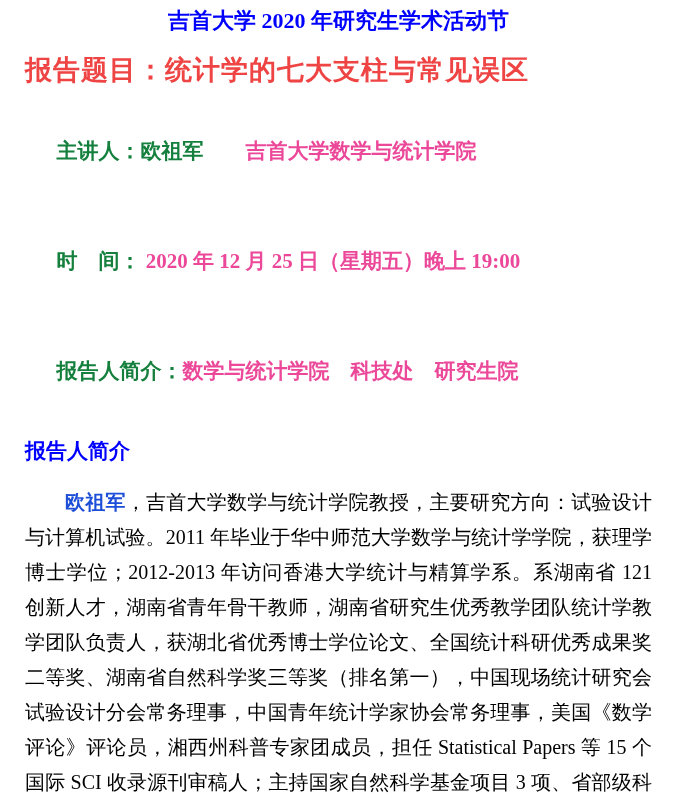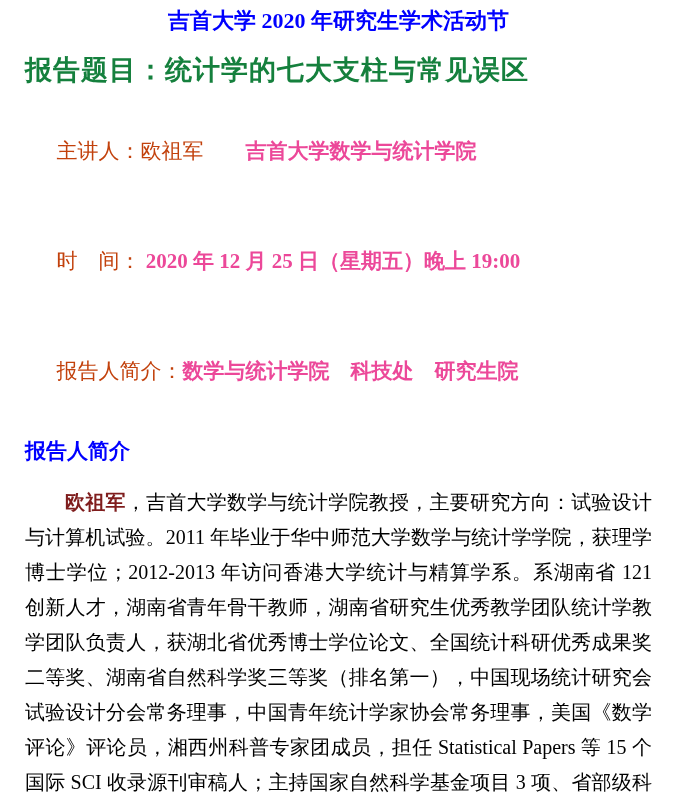--- a/index.html
+++ b/index.html
@@ -28,36 +28,36 @@
     color: #0000ff;
     text-align: center;
     line-height: 30px;
   }
   .event-title.second { margin-top: 17px; }
 
   .report-title {
     margin-top: 16px;
     font-size: 27px;
     font-weight: bold;
-    color: #15803d;
+    color: #ef4444;
     line-height: 36px;
     letter-spacing: 1px;
   }
 
   .details { margin-top: 18px; }
   .detail-row {
     font-size: 21px;
     line-height: 30px;
     margin-top: 20px;
     white-space: pre-wrap;
   }
   .detail-row:first-child { margin-top: 0; }
   .detail-label {
-    color: #c2410c;
-    font-weight: normal;
+    color: #15803d;
+    font-weight: bold;
   }
   .detail-value { color: #ec4899; font-weight: bold; }
 
   .section-title {
     margin-top: 20px;
     font-size: 21px;
     font-weight: bold;
     color: #0000ff;
     text-align: left;
     line-height: 30px;
@@ -65,21 +65,21 @@
 
   .bio {
     margin: 19px 0 0 0;
     font-size: 20px;
     line-height: 35px;
     text-align: justify;
     text-indent: 2em;
     white-space: pre-wrap;
   }
   .bio .speaker-name {
-    color: #7f1d1d;
+    color: #1d4ed8;
     font-weight: bold;
   }
 </style>
 </head>
 <body>
 
 <div class="page">
 
   <h1 class="event-title">吉首大学 2020 年研究生学术活动节</h1>
 

